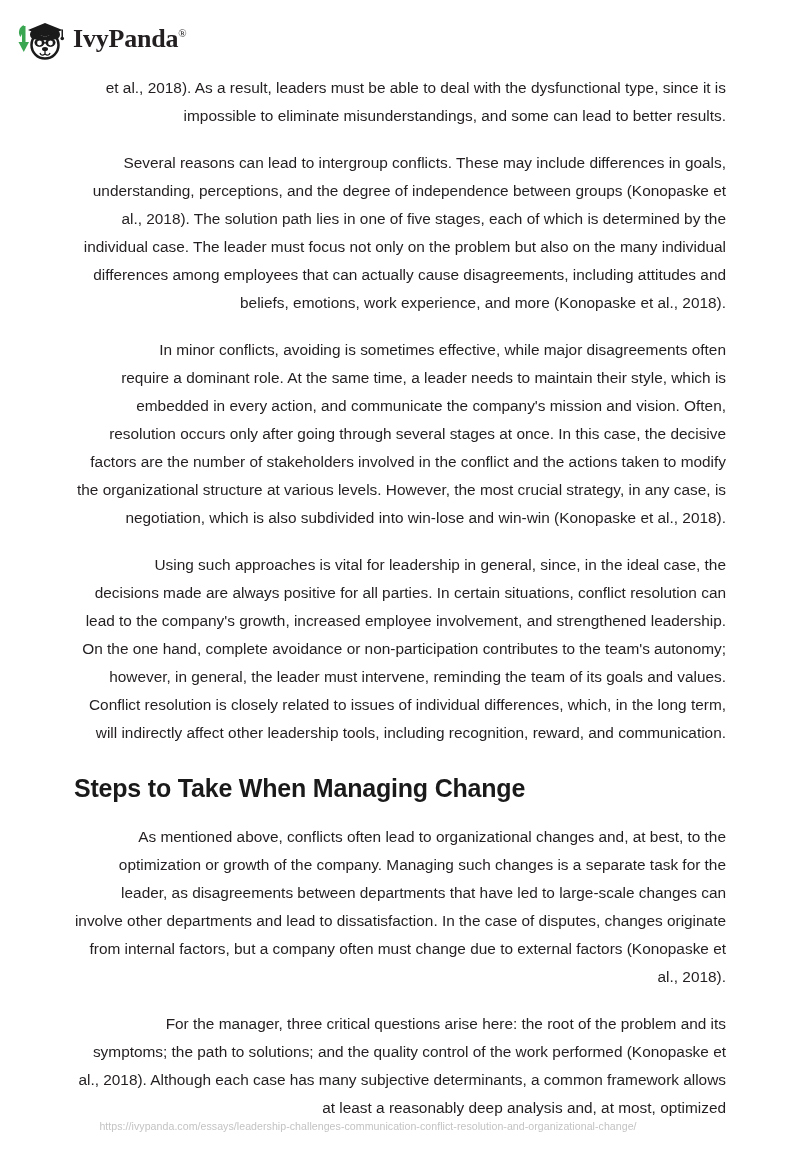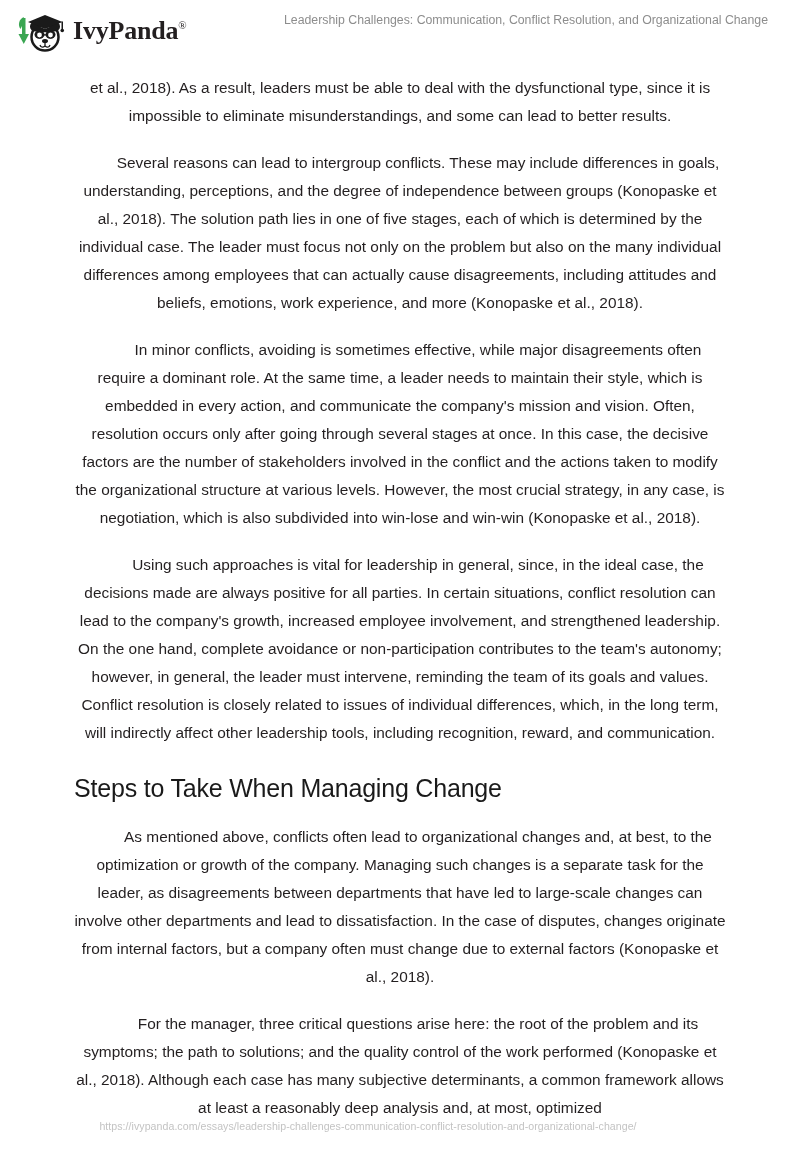--- a/index.html
+++ b/index.html
@@ -12,21 +12,21 @@
     background: #ffffff;
     font-family: "Liberation Sans", sans-serif;
     color: #231f20;
     position: relative;
     overflow: hidden;
   }
 
   
   .page-header {
     position: absolute;
-    top: 0;
+    top: 8px;
     left: 0;
     width: 688px;
     height: 62px;
   }
   .logo-block {
     position: absolute;
     left: 16px;
     top: 8px;
     display: flex;
     align-items: center;
@@ -73,28 +73,28 @@
     left: 74px;
     top: 74px;
     width: 652px;
   }
   .para {
     font-size: 15.4px;
     line-height: 28px;
     color: #231f20;
     margin: 0 0 19px 0;
     text-indent: 36px;
-    text-align: center;
+    text-align: right;
   }
   .para.no-indent {
     text-indent: 0;
   }
   h2.section-heading {
     font-size: 25px;
-    font-weight: normal;
+    font-weight: bold;
     color: #1a1a1a;
     margin: 26px 0 20px 0;
     line-height: 1.2;
     letter-spacing: -0.2px;
   }
 
   
   .page-footer {
     position: absolute;
     left: 0;
@@ -144,21 +144,20 @@
       <g fill="#1a1a1a">
         <path d="M24 28 L58 14 L93 28 L58 42 Z"></path>
         <path d="M38 33 L38 44 C38 50, 78 50, 78 44 L78 33 L58 42 Z"></path>
         <rect x="91" y="27" width="3" height="16"></rect>
         <circle cx="92.5" cy="45" r="3.6"></circle>
       </g>
     </svg>
     <span class="logo-wordmark"><span>IvyPanda</span><span class="logo-reg">®</span></span>
   </div>
 
-  <div class="header-title">Leadership Challenges: Communication, Conflict Resolution, and Organizational Change</div>
 </div>
 
 <div class="content">
 
   <p class="para no-indent">et al., 2018). As a result, leaders must be able to deal with the dysfunctional type, since it is impossible to eliminate misunderstandings, and some can lead to better results.</p>
   <p class="para">Several reasons can lead to intergroup conflicts. These may include differences in goals, understanding, perceptions, and the degree of independence between groups (Konopaske et al., 2018). The solution path lies in one of five stages, each of which is determined by the individual case. The leader must focus not only on the problem but also on the many individual differences among employees that can actually cause disagreements, including attitudes and beliefs, emotions, work experience, and more (Konopaske et al., 2018).</p>
   <p class="para">In minor conflicts, avoiding is sometimes effective, while major disagreements often require a dominant role. At the same time, a leader needs to maintain their style, which is embedded in every action, and communicate the company's mission and vision. Often, resolution occurs only after going through several stages at once. In this case, the decisive factors are the number of stakeholders involved in the conflict and the actions taken to modify the organizational structure at various levels. However, the most crucial strategy, in any case, is negotiation, which is also subdivided into win-lose and win-win (Konopaske et al., 2018).</p>
   <p class="para">Using such approaches is vital for leadership in general, since, in the ideal case, the decisions made are always positive for all parties. In certain situations, conflict resolution can lead to the company's growth, increased employee involvement, and strengthened leadership. On the one hand, complete avoidance or non-participation contributes to the team's autonomy; however, in general, the leader must intervene, reminding the team of its goals and values. Conflict resolution is closely related to issues of individual differences, which, in the long term, will indirectly affect other leadership tools, including recognition, reward, and communication.</p>
 
   <h2 class="section-heading">Steps to Take When Managing Change</h2>

